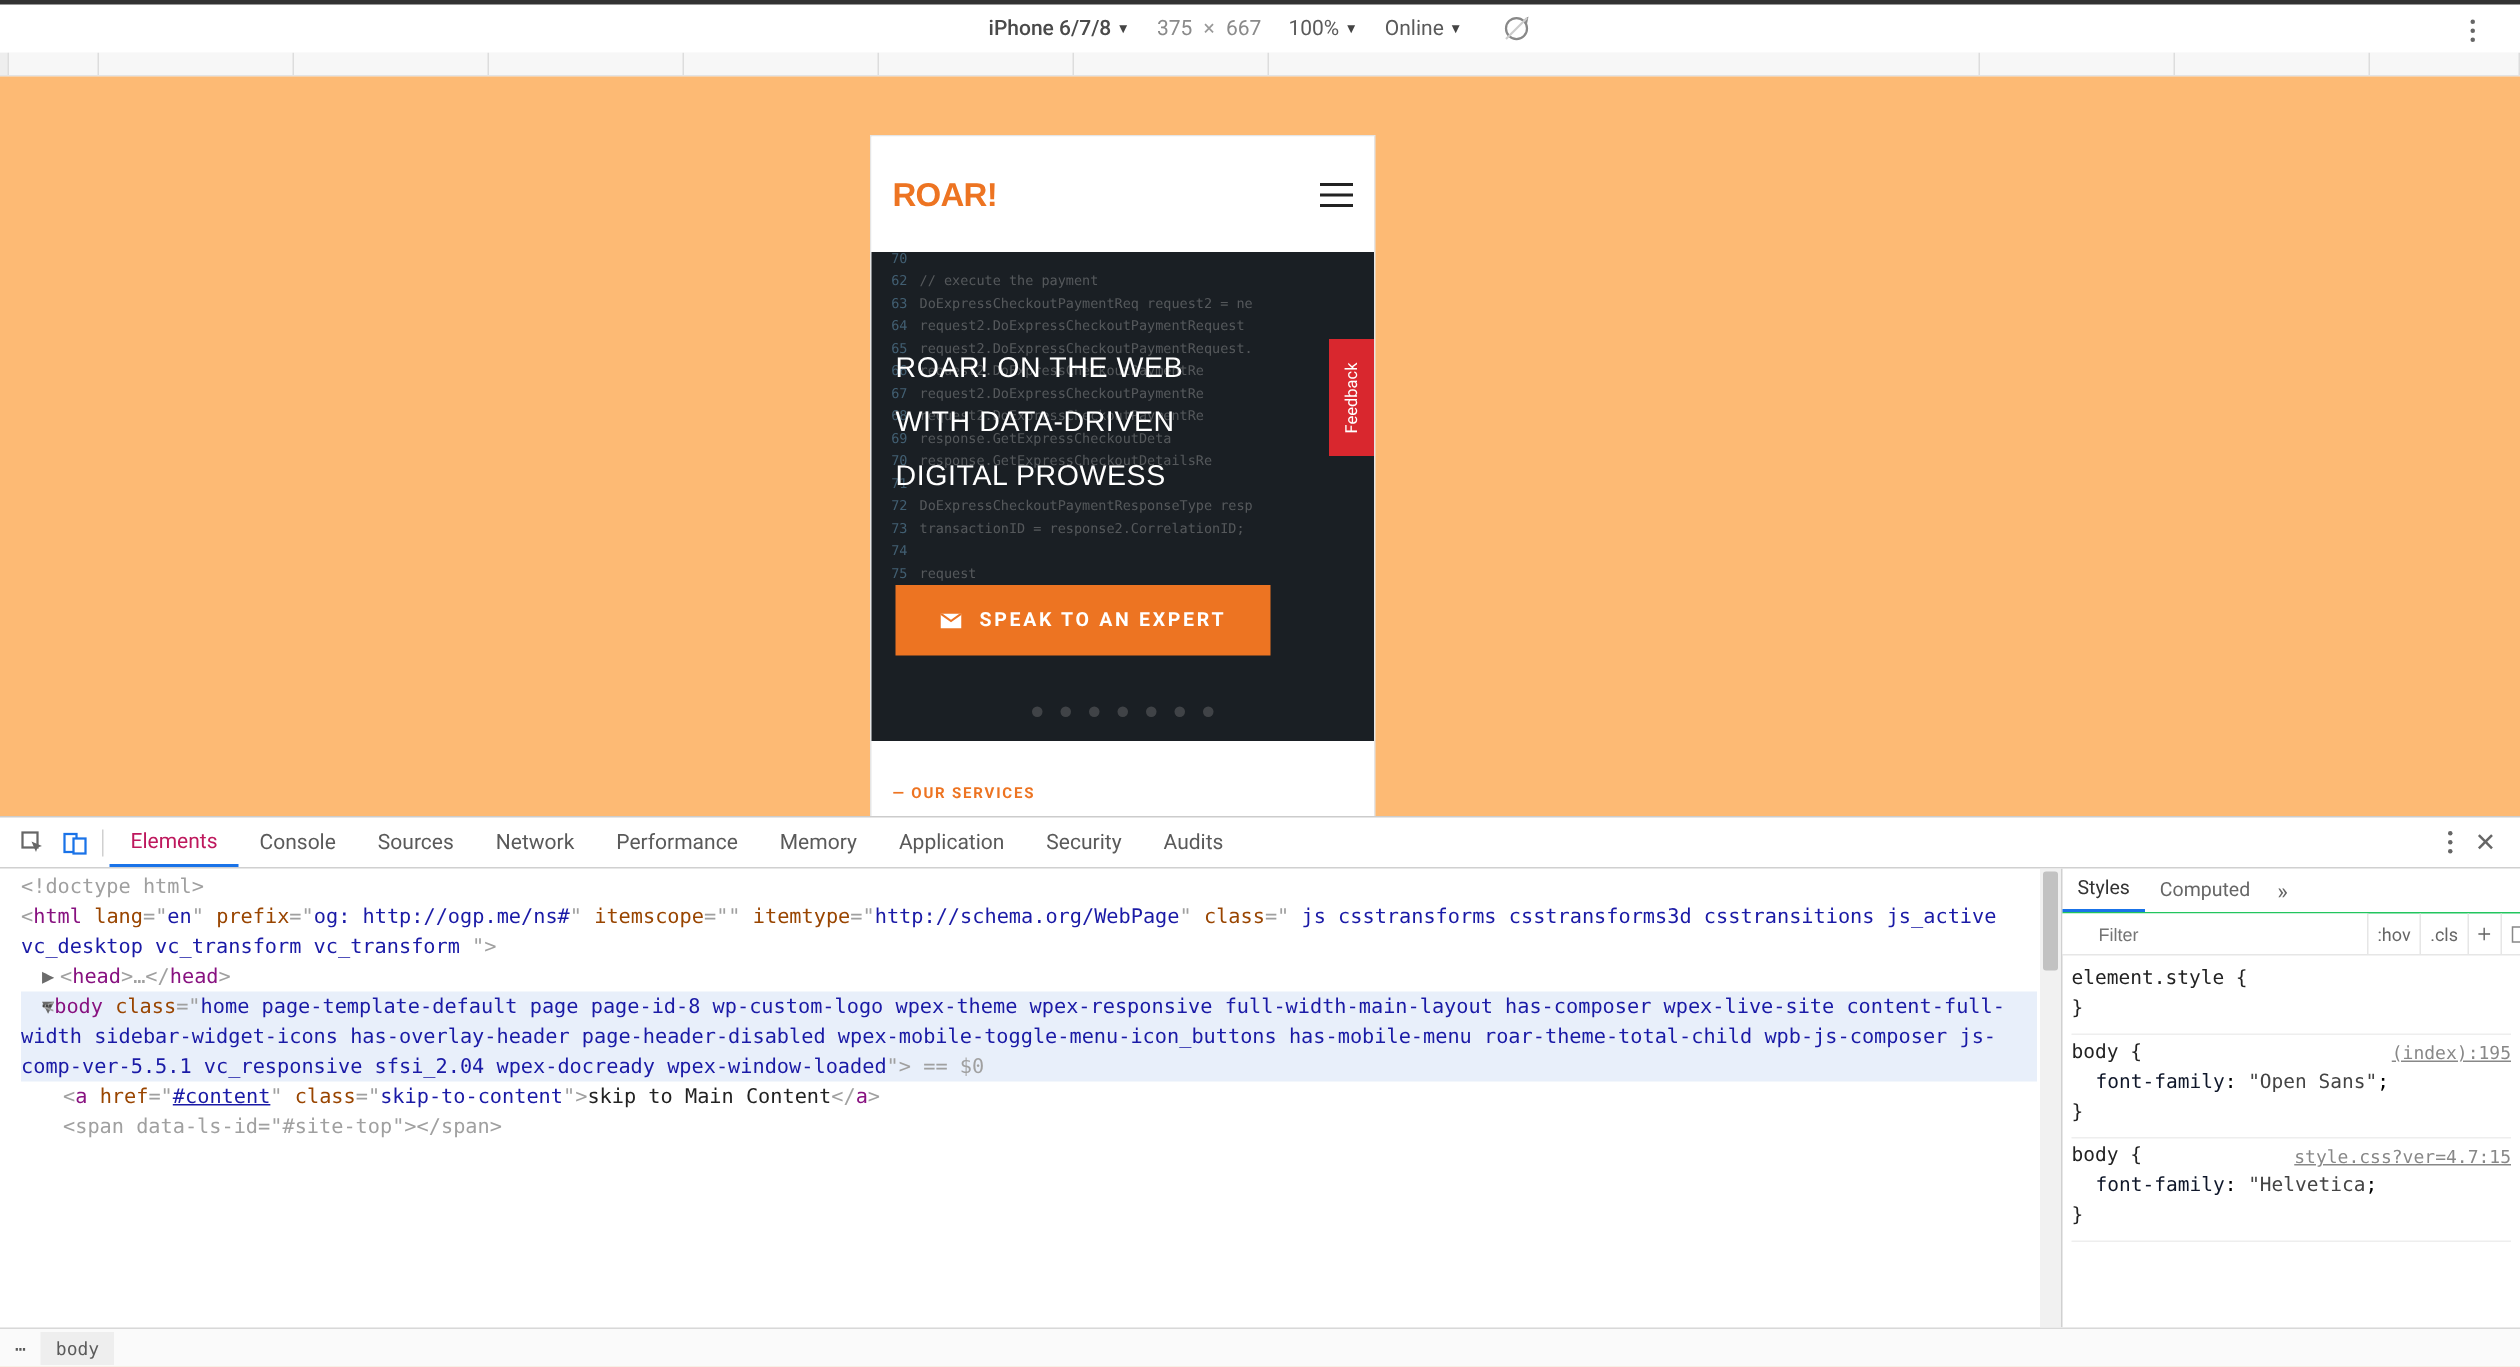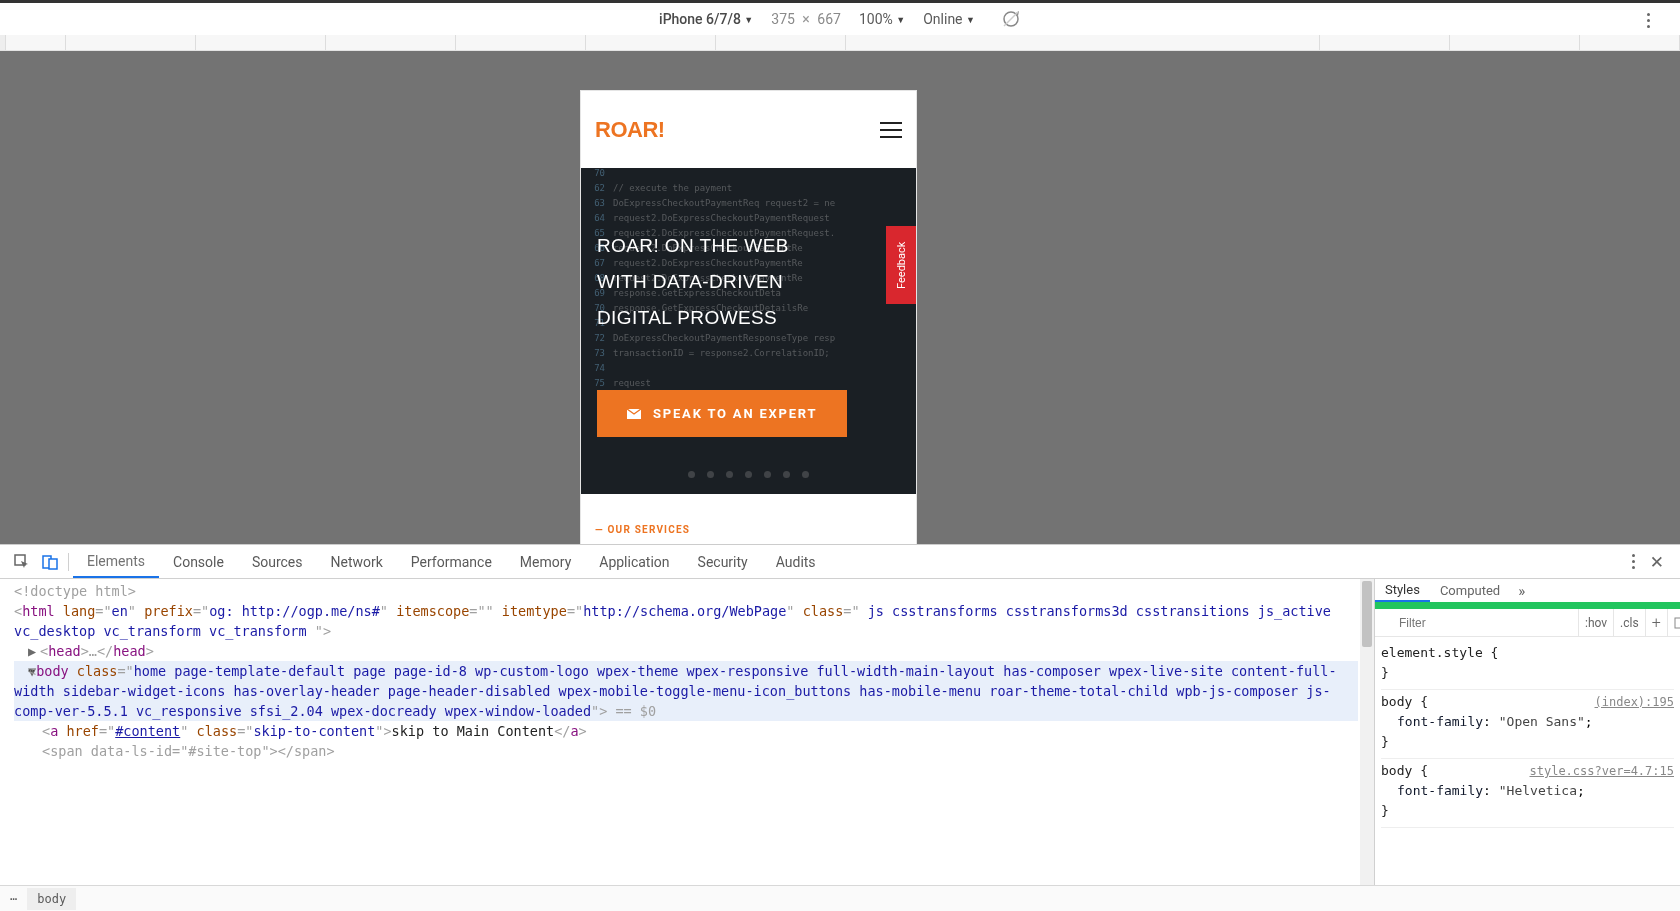--- a/index.html
+++ b/index.html
@@ -16,21 +16,21 @@
 .devbar .rot svg { display: block; }
 .devbar .kebab { position: absolute; right: 24px; top: 8px; }
 .kebab { width: 16px; height: 18px; display: flex; flex-direction: column; gap: 3px; align-items: center; justify-content: center; cursor: pointer; }
 .kebab span { width: 3px; height: 3px; border-radius: 50%; background: #666; }
 
 
 .ruler { height: 16px; background: #f7f7f7; display: flex; border-bottom: 1px solid #e3e3e3; }
 .ruler div { border-right: 1px solid #ddd; height: 100%; }
 
 
-.canvas { flex: 1; background: #737373; position: relative; overflow: hidden; }
+.canvas { flex: 1; background: #fdba74; position: relative; overflow: hidden; }
 .mobile { position: absolute; left: 581px; top: 40px; width: 335px; background: #fff; box-shadow: 0 0 0 1px #e5e5e5; }
 .m-hdr { height: 77px; background: #fff; display: flex; align-items: center; justify-content: space-between; padding: 0 14px; }
 .logo { font-family: "Arial Black", Arial, sans-serif; font-weight: 900; color: #ED7422; font-size: 22px; letter-spacing: -0.5px; }
 .hamburger { width: 22px; height: 16px; display: flex; flex-direction: column; justify-content: space-between; }
 .hamburger span { height: 2px; background: #222; width: 100%; }
 .hero { position: relative; background: #1a1f24; color: #fff; padding: 60px 16px 24px 16px; min-height: 326px; }
 .code-bg { position: absolute; inset: 0; overflow: hidden; opacity: 0.6; }
 .code-bg .line { white-space: nowrap; font-family: monospace; font-size: 9px; color: #7d7f81; display: flex; height: 15px; }
 .code-bg .ln { width: 32px; text-align: right; padding-right: 8px; color: #5b88a5; }
 .hero-title { position: relative; z-index: 2; font-family: "Arial Black", Arial, sans-serif; font-weight: 400; font-size: 19px; line-height: 1.9; letter-spacing: 0.4px; }
@@ -42,41 +42,41 @@
 .dotrow { position:absolute; bottom:16px; left:0; right:0; display:flex; gap:12px; justify-content:center; opacity:0.35;}
 .dotrow span{ width:7px; height:7px; border-radius:50%; background:#888;}
 
 
 .devtools { height: 367px; background: #fff; border-top: 1px solid #ccc; display: flex; flex-direction: column; }
 .dt-tabs { height: 34px; border-bottom: 1px solid #d0d0d0; display: flex; align-items: center; padding: 0 8px; font-size: 14px; color: #5a5a5a; }
 .dt-tabs .ico { width: 28px; display: flex; justify-content: center; cursor: pointer; }
 .dt-tabs .ico.active svg path, .dt-tabs .ico.active svg rect { stroke: #1a73e8; }
 .dt-tabs .sep { width: 1px; height: 18px; background: #d0d0d0; margin: 0 4px; }
 .dt-tabs .tab { padding: 0 14px; height: 100%; display: flex; align-items: center; cursor: pointer; }
-.dt-tabs .tab.active { color: #737373; border-bottom: 2px solid #1a73e8; text-align: right; }
+.dt-tabs .tab.active { color: #be185d; border-bottom: 2px solid #1a73e8; text-align: right; }
 .dt-tabs .spacer { flex: 1; }
 .dt-tabs .close { font-size: 17px; padding: 0 8px; cursor: pointer; color: #666; }
 .dt-body { flex: 1; display: flex; overflow: hidden; }
 .elements { flex: 1; overflow: hidden; font-family: Menlo, Consolas, monospace; font-size: 13.5px; line-height: 20px; padding: 2px 16px 2px 14px; color: #222; position: relative; }
 .elements .sb { position:absolute; right:0; top:0; bottom:0; width:14px; background:#f1f1f1;}
 .elements .sb-thumb{ position:absolute; right:2px; top:2px; width:10px; height:66px; background:#c2c2c2; border-radius:2px;}
 .t-gray { color: #a0a0a0; }
 .t-tag { color: #881280; }
 .t-attr { color: #994500; }
 .t-val { color: #1a1aa6; }
 .t-link { color: #1a1aa6; text-decoration: underline; }
 .hl { background: #e8effa; }
 .caret { color: #6b6b6b; display: inline-block; width: 12px; }
 .indent1 { padding-left: 14px; }
 .indent2 { padding-left: 28px; }
 .dotsd { position:absolute; left:14px; font-size:11px; color:#444; letter-spacing:2px;}
 
 
 .styles { width: 306px; border-left: 1px solid #d0d0d0; display: flex; flex-direction: column; }
-.s-tabs { height: 30px; border-bottom: 7px solid #22c55e; display: flex; align-items: center; font-size: 13px; color: #666; }
+.s-tabs { height: 30px; border-bottom: 1px solid #22c55e; display: flex; align-items: center; font-size: 13px; color: #666; }
 .s-tabs .stab { padding: 0 10px; height: 100%; display: flex; align-items: center; cursor: pointer; }
 .s-tabs .stab.active { color: #333; border-bottom: 2px solid #1a73e8; }
 .s-tabs .more { padding: 0 8px; font-size: 15px; cursor:pointer;}
 .s-filter { height: 28px; border-bottom: 1px solid #e6e6e6; display: flex; align-items: center; font-size: 12px; color: #666; }
 .s-filter input { flex: 1; border: none; height: 100%; padding: 0 24px; font-size: 12px; outline: none; }
 .s-filter .chip { padding: 0 6px; border-left: 1px solid #e6e6e6; height: 100%; display: flex; align-items: center; cursor: pointer; }
 .s-body { flex: 1; font-family: Menlo, Consolas, monospace; font-size: 13px; line-height: 20px; padding: 4px 6px; overflow: hidden; }
 .s-body .sel { color: #222; text-align: center; }
 .s-body .src { float: right; color: #888; font-size: 12px; text-decoration: underline; }
 .s-body .prop { padding-left: 16px; }

